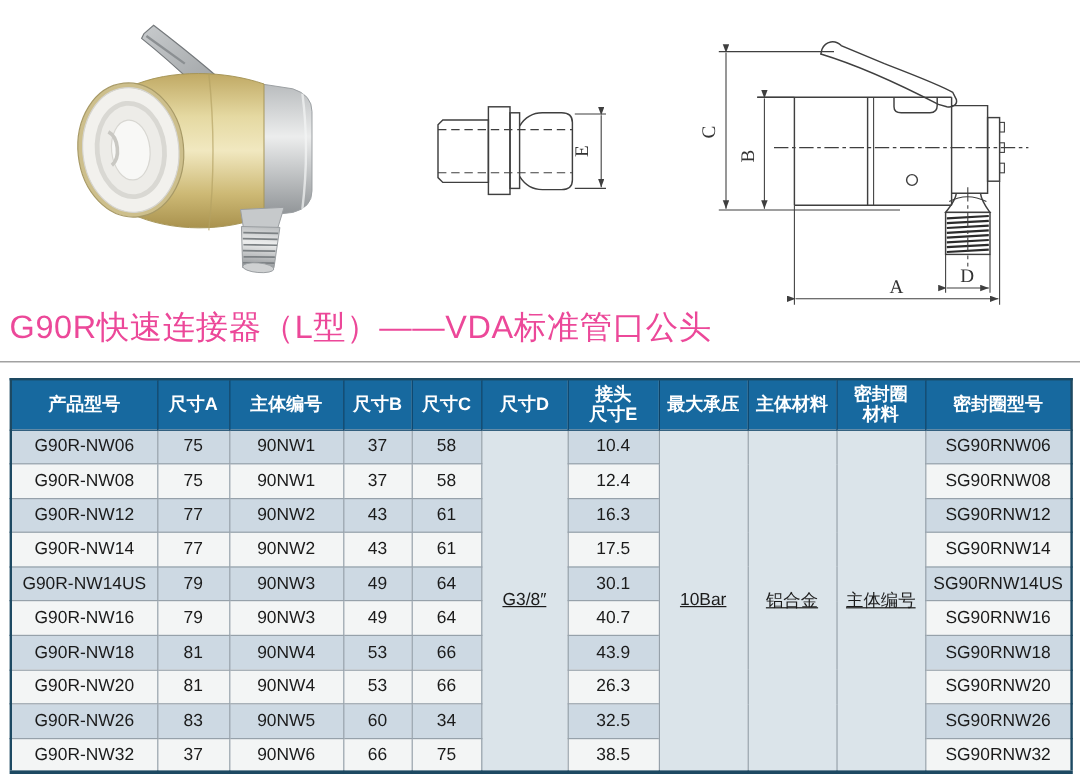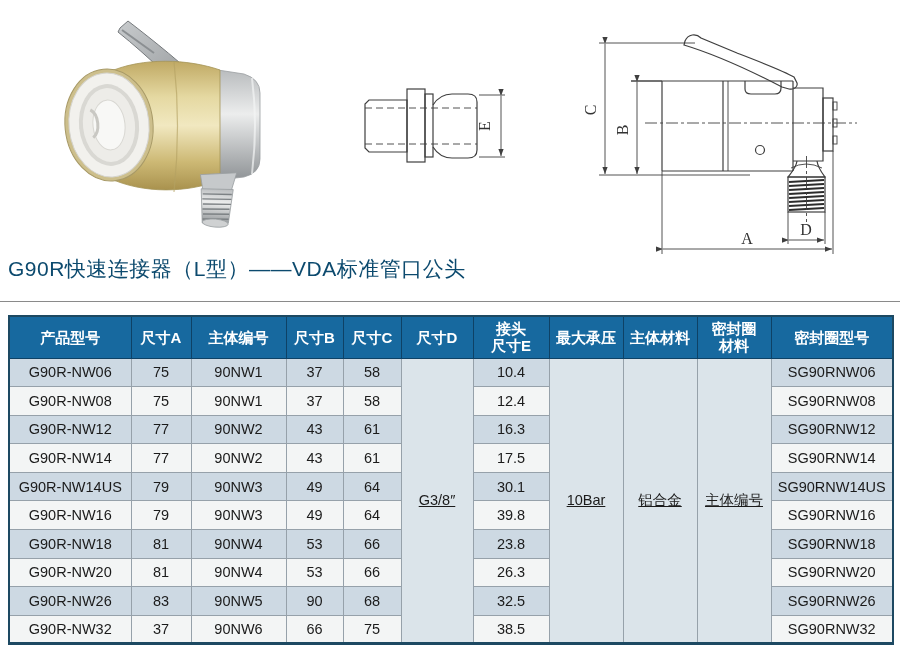--- a/index.html
+++ b/index.html
@@ -10,21 +10,21 @@
   body{
     width:900px;height:650px;background:#ffffff;position:relative;overflow:hidden;
     font-family:"Liberation Sans","DejaVu Sans",sans-serif;color:#1b1b1b;
   }
   .fig{position:absolute;}
   #photo-svg{left:48px;top:8px;}
   #mid-svg{left:340px;top:55px;}
   #right-svg{left:585px;top:10px;}
   .page-title{
     position:absolute;left:8px;top:255px;margin:0;
-    font-size:21px;font-weight:500;letter-spacing:.5px;color:#0c4a6e;
+    font-size:27px;font-weight:500;letter-spacing:.5px;color:#ec4899;
   }
   .title-divider{position:absolute;left:0;top:301px;width:900px;border-top:1px solid #8a8a8a;height:0;}
   .table-wrap{position:absolute;left:8px;top:315px;width:884px;border-radius:17px;}
   table.spec{
     width:884px;table-layout:fixed;border-collapse:collapse;
     border:2px solid var(--border-dark);border-bottom-width:3px;
     font-size:14.5px;
   }
   table.spec th{
     background:var(--header-bg);color:#ffffff;font-size:15px;font-weight:600;
@@ -304,47 +304,47 @@
           <td>64</td>
           <td>30.1</td>
           <td>SG90RNW14US</td>
         </tr>
         <tr>
           <td>G90R-NW16</td>
           <td>79</td>
           <td>90NW3</td>
           <td>49</td>
           <td>64</td>
-          <td>39.8</td>
+          <td>40.7</td>
           <td>SG90RNW16</td>
         </tr>
         <tr>
           <td>G90R-NW18</td>
           <td>81</td>
           <td>90NW4</td>
           <td>53</td>
           <td>66</td>
-          <td>23.8</td>
+          <td>43.9</td>
           <td>SG90RNW18</td>
         </tr>
         <tr>
           <td>G90R-NW20</td>
           <td>81</td>
           <td>90NW4</td>
           <td>53</td>
           <td>66</td>
           <td>26.3</td>
           <td>SG90RNW20</td>
         </tr>
         <tr>
           <td>G90R-NW26</td>
           <td>83</td>
           <td>90NW5</td>
-          <td>90</td>
-          <td>68</td>
+          <td>60</td>
+          <td>34</td>
           <td>32.5</td>
           <td>SG90RNW26</td>
         </tr>
         <tr>
           <td>G90R-NW32</td>
           <td>37</td>
           <td>90NW6</td>
           <td>66</td>
           <td>75</td>
           <td>38.5</td>

